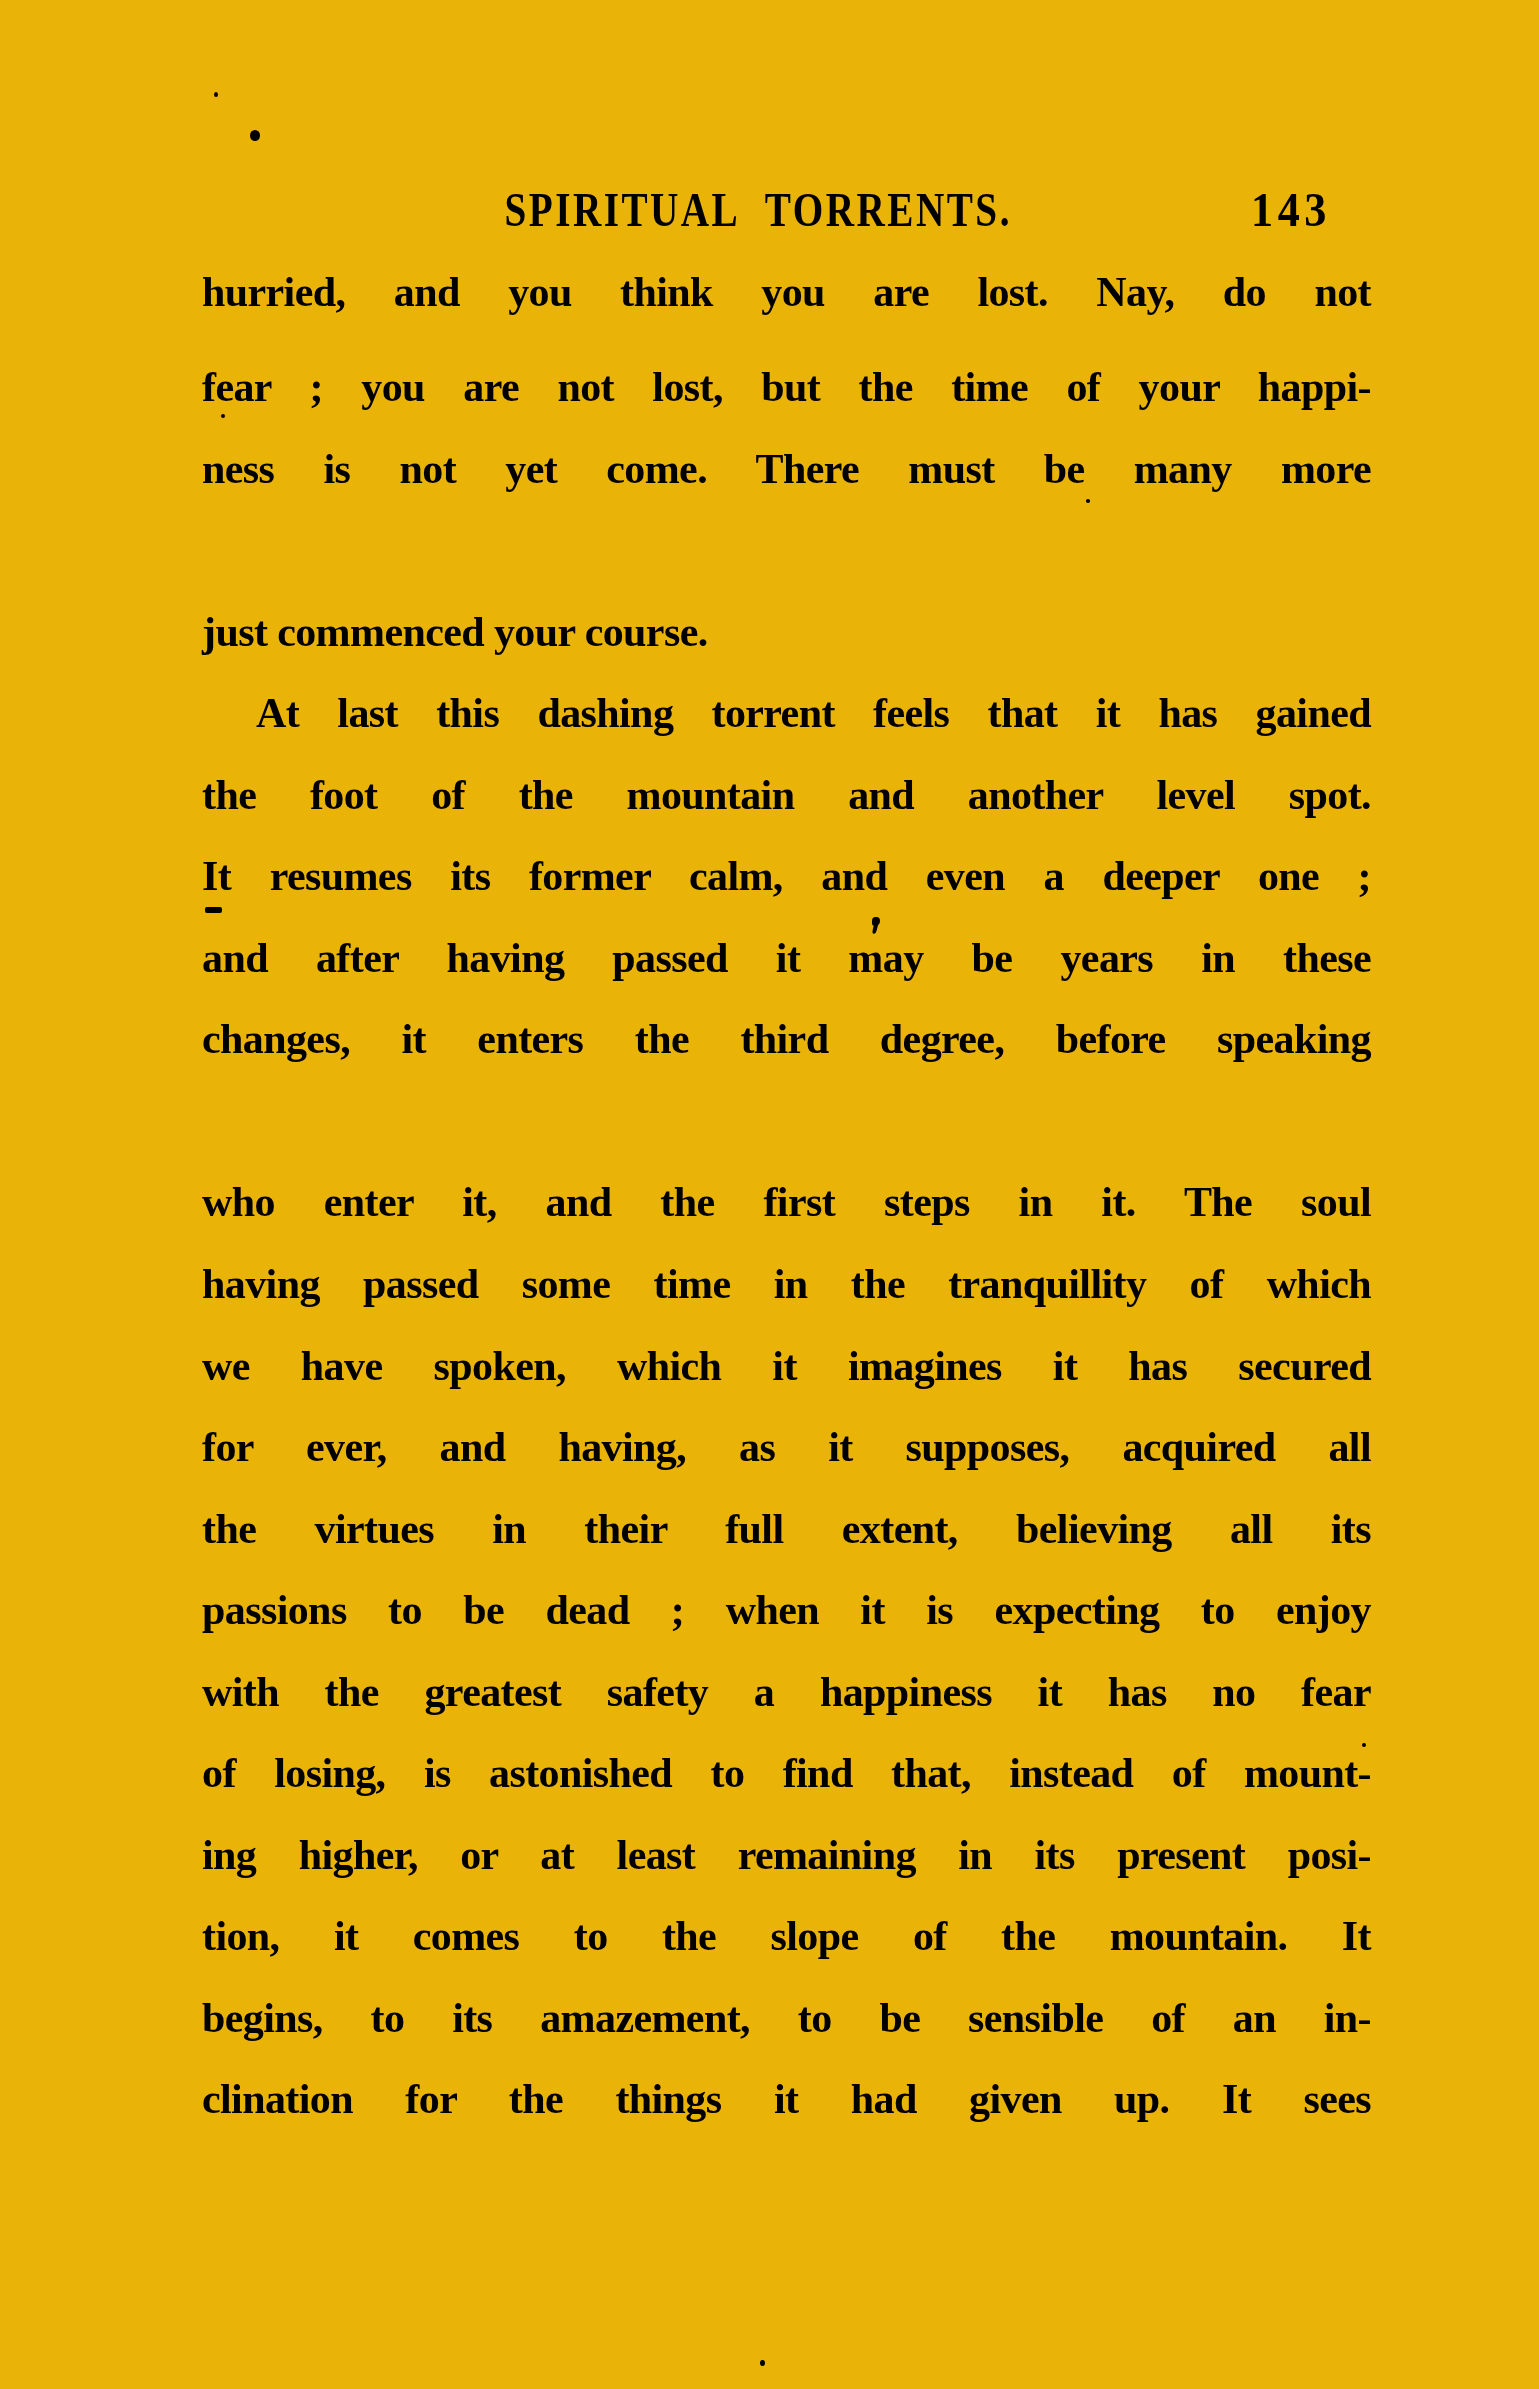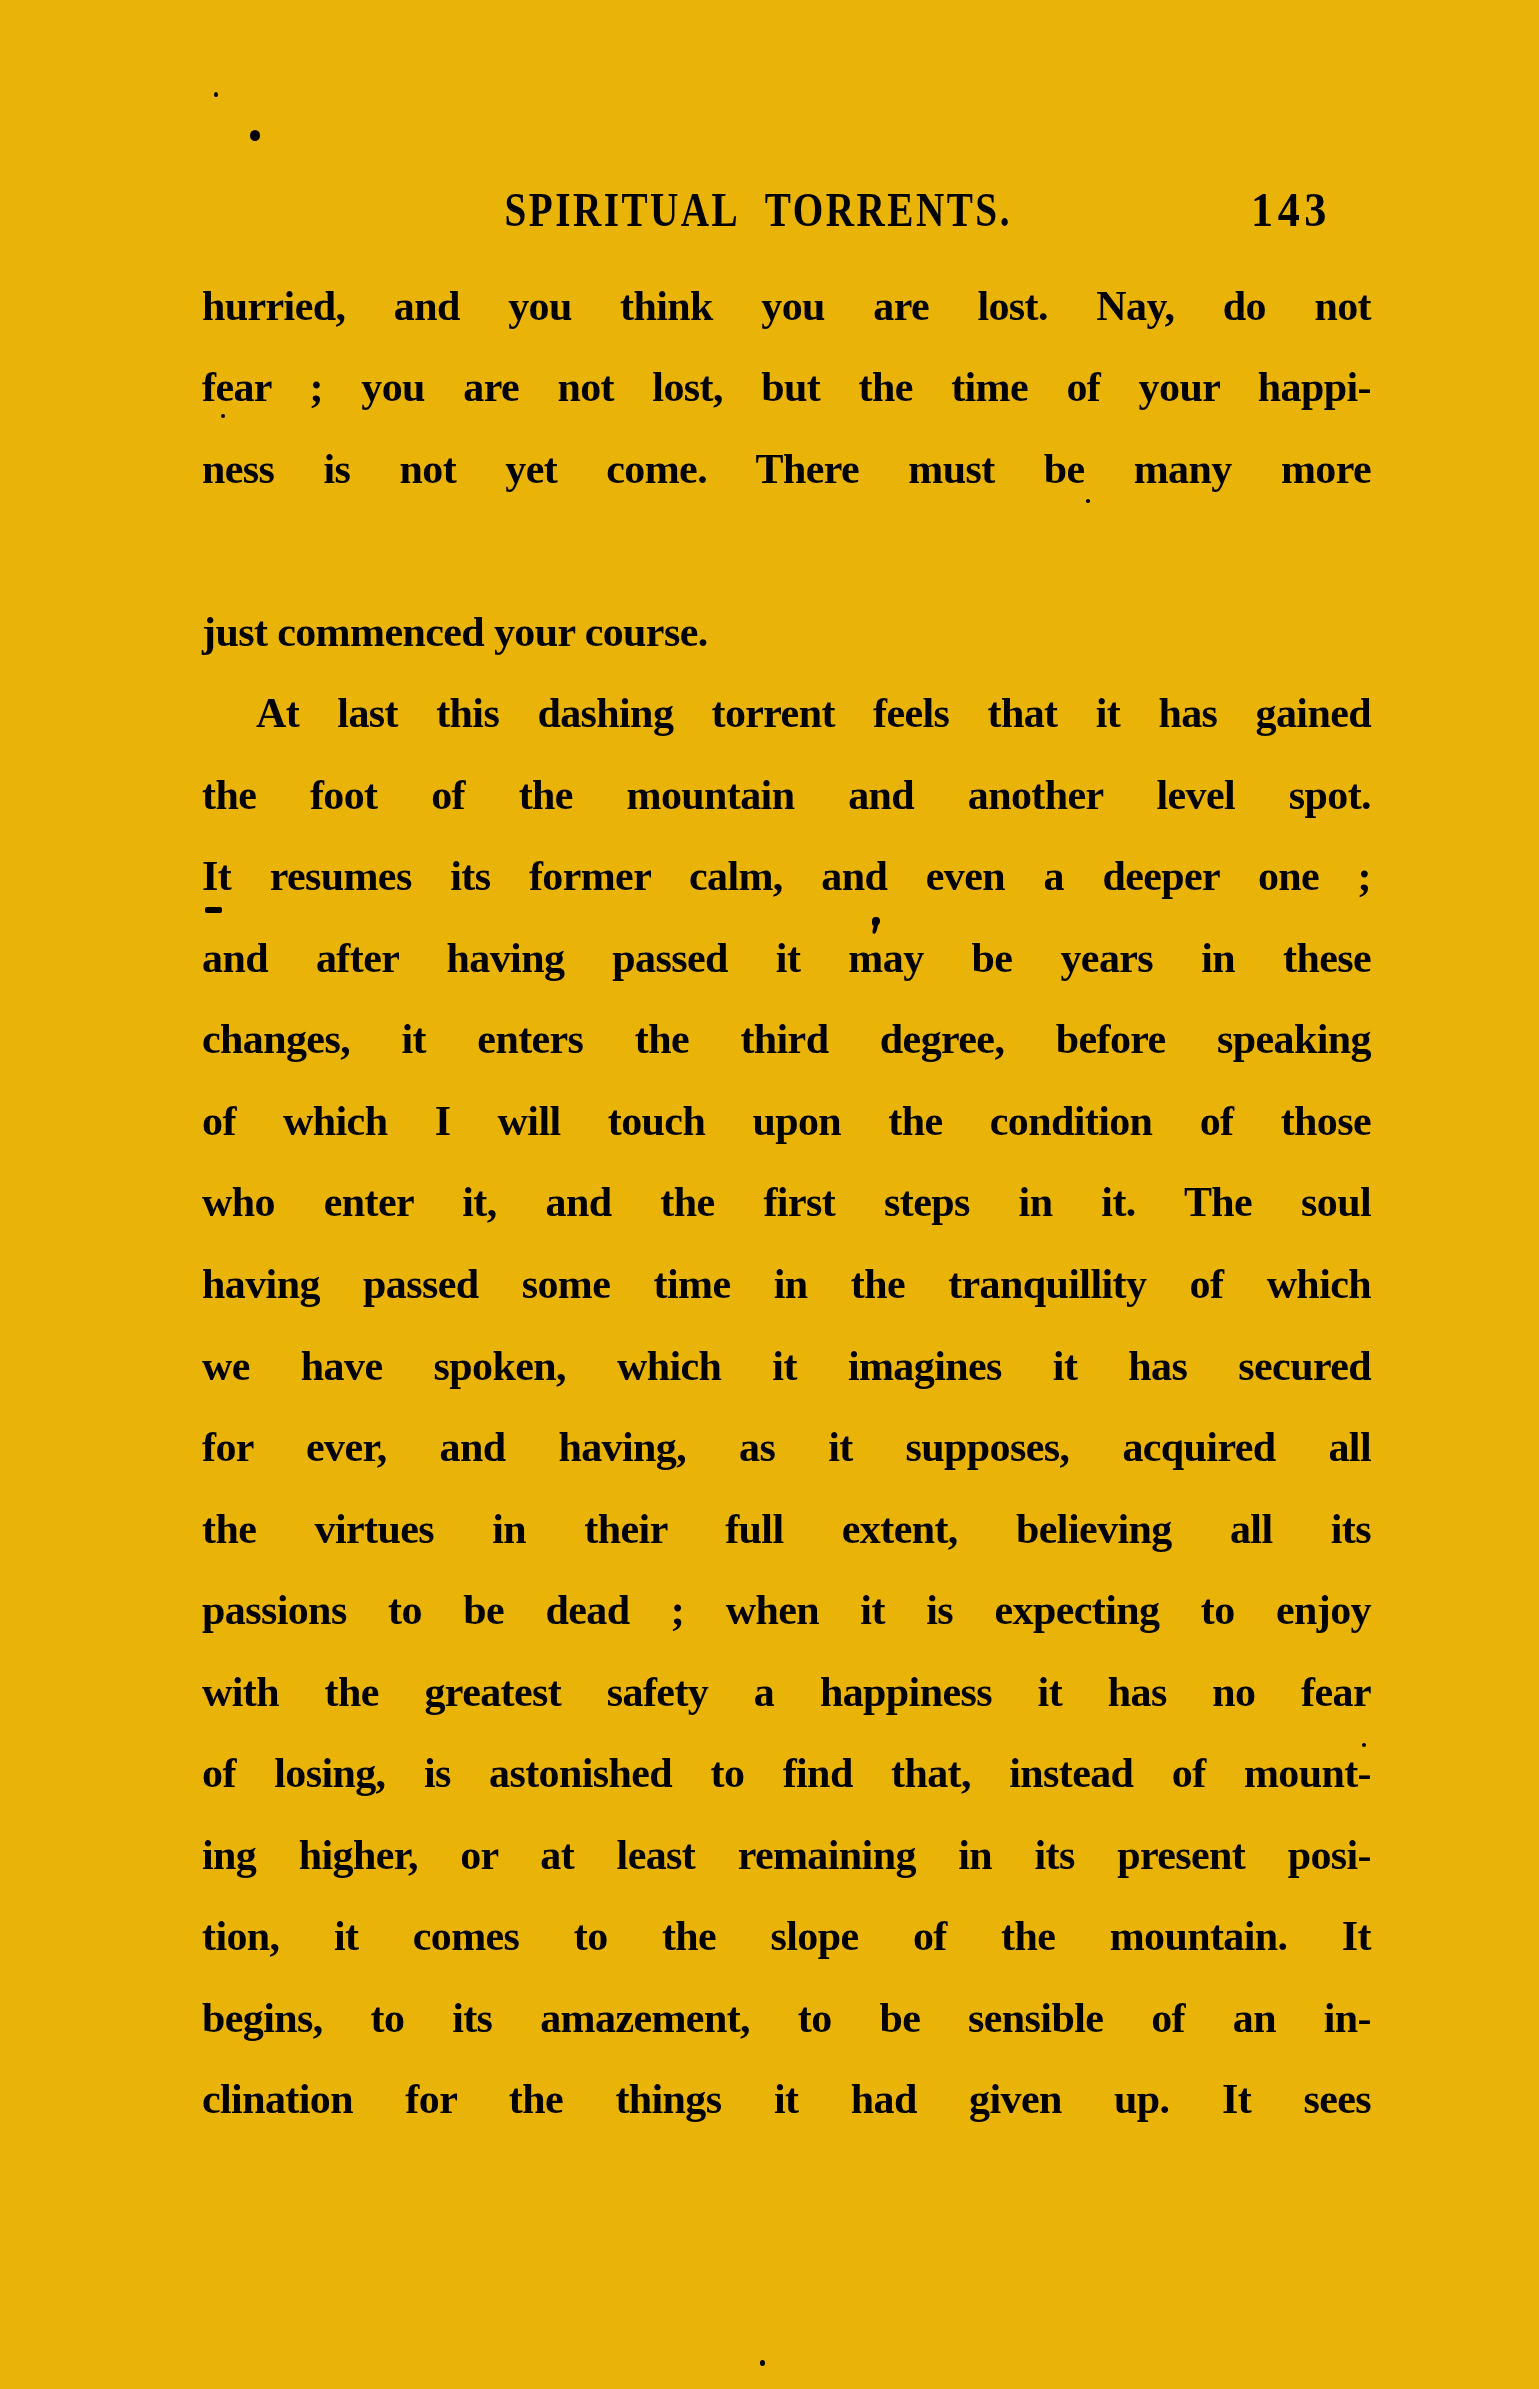--- a/index.html
+++ b/index.html
@@ -68,21 +68,21 @@
   }
   .body-line.indent {
     padding-left: 54px;
     width: 1115px;
   }
   .body-line.no-justify {
     text-align: left;
     text-align-last: left;
   }
   
-  .l1  { top: 265px; }  .l2  { top: 346px; }  .l3  { top: 428px; }
+  .l1  { top: 251px; }  .l2  { top: 346px; }  .l3  { top: 428px; }
   .l4  { top: 509px; }  .l5  { top: 591px; }  .l6  { top: 672px; }
   .l7  { top: 754px; } .l8  { top: 835px; } .l9  { top: 917px; }
   .l10 { top: 998px; } .l11 { top: 1080px; } .l12 { top: 1161px; }
   .l13 { top: 1243px; } .l14 { top: 1325px; } .l15 { top: 1406px; }
   .l16 { top: 1488px; } .l17 { top: 1569px; } .l18 { top: 1651px; }
   .l19 { top: 1732px; } .l20 { top: 1814px; } .l21 { top: 1895px; }
   .l22 { top: 1977px; } .l23 { top: 2058px; }
   
   .speck {
     position: absolute;
@@ -139,21 +139,20 @@
 
   <div class="body-line l1">hurried, and you think you are lost. Nay, do not</div>
   <div class="body-line l2">fear ; you are not lost, but the time of your happi-</div>
   <div class="body-line l3">ness is not yet come. There must be many more</div>
   <div class="body-line l5 no-justify">just commenced your course.</div>
   <div class="body-line l6 indent">At last this dashing torrent feels that it has gained</div>
   <div class="body-line l7">the foot of the mountain and another level spot.</div>
   <div class="body-line l8">It resumes its former calm, and even a deeper one ;</div>
   <div class="body-line l9">and after having passed it may be years in these</div>
   <div class="body-line l10">changes, it enters the third degree, before speaking</div>
-  <div class="body-line l11">of which I will touch upon the condition of those</div>
   <div class="body-line l12">who enter it, and the first steps in it. The soul</div>
   <div class="body-line l13">having passed some time in the tranquillity of which</div>
   <div class="body-line l14">we have spoken, which it imagines it has secured</div>
   <div class="body-line l15">for ever, and having, as it supposes, acquired all</div>
   <div class="body-line l16">the virtues in their full extent, believing all its</div>
   <div class="body-line l17">passions to be dead ; when it is expecting to enjoy</div>
   <div class="body-line l18">with the greatest safety a happiness it has no fear</div>
   <div class="body-line l19">of losing, is astonished to find that, instead of mount-</div>
   <div class="body-line l20">ing higher, or at least remaining in its present posi-</div>
   <div class="body-line l21">tion, it comes to the slope of the mountain. It</div>

